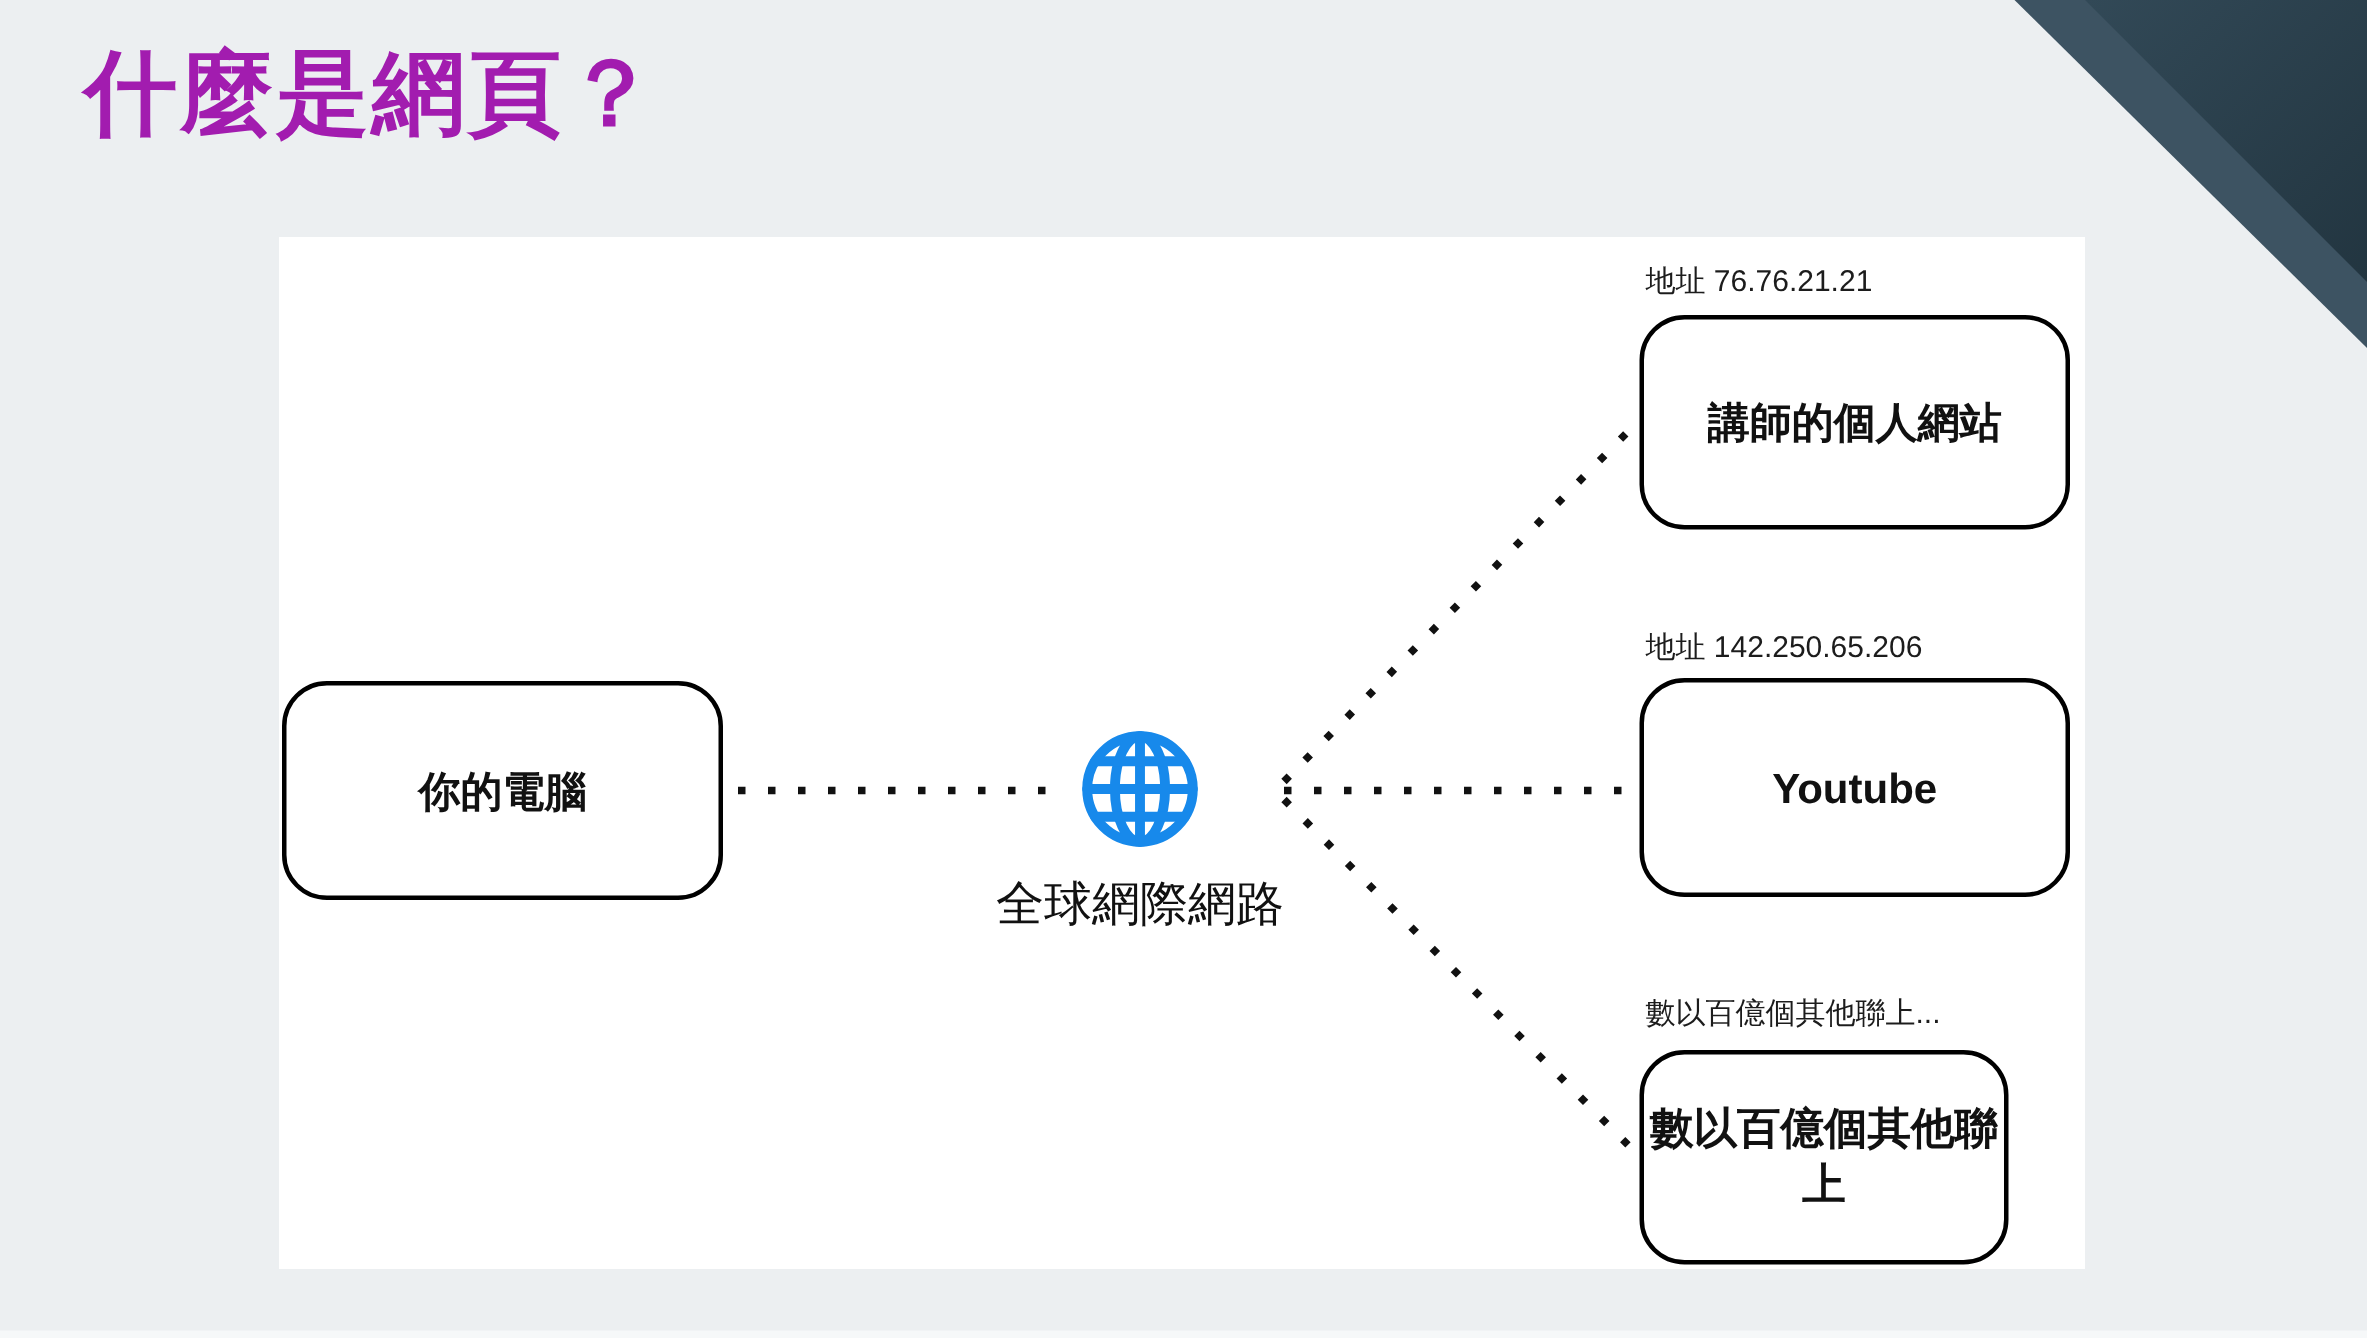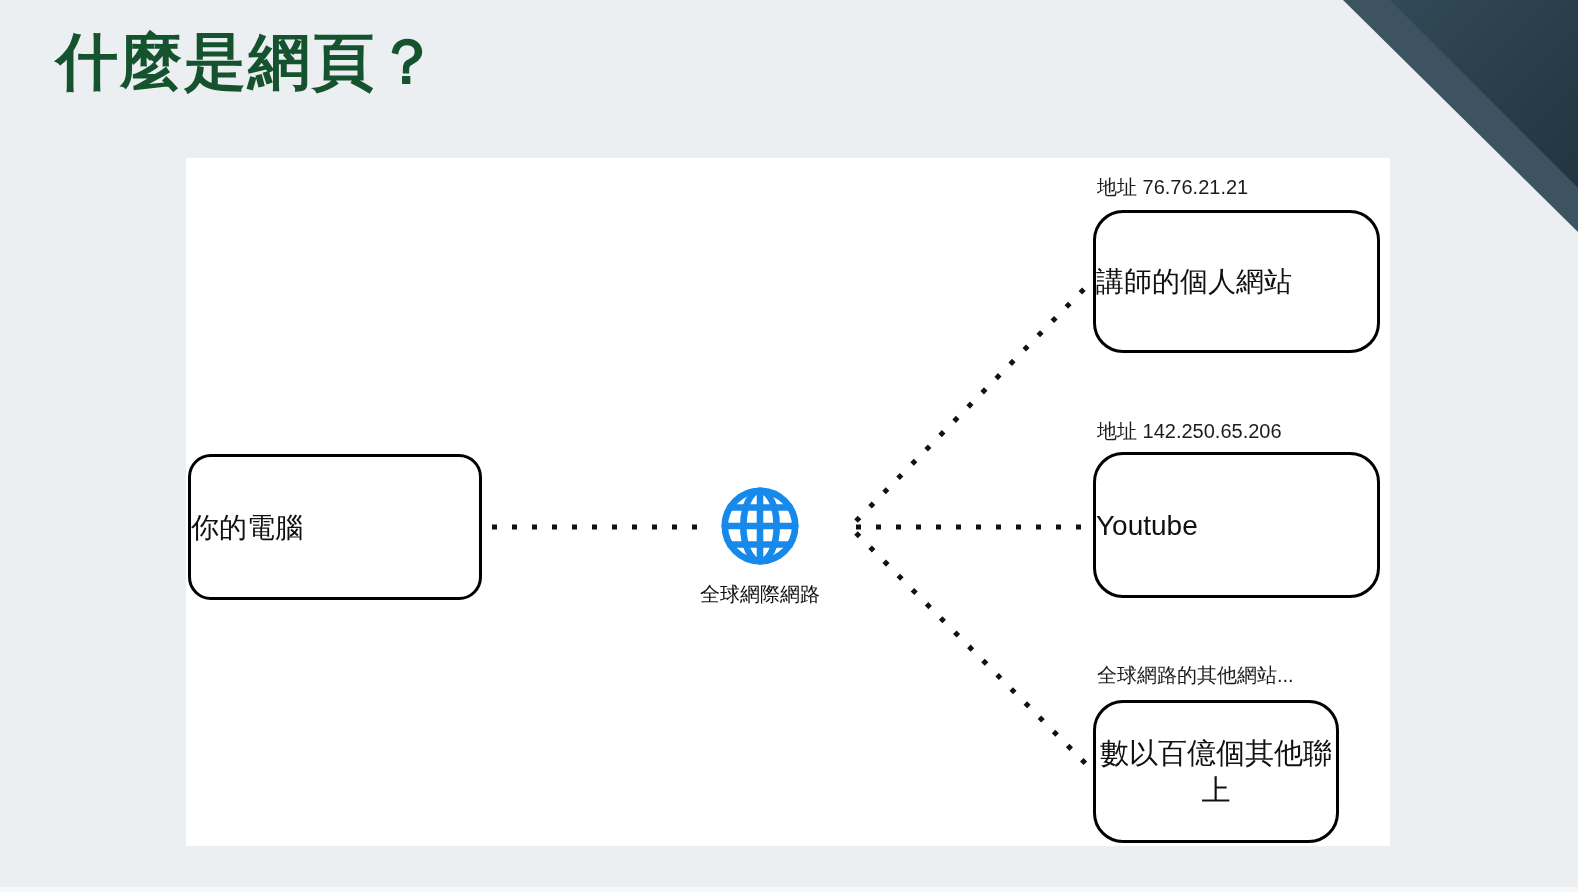--- a/index.html
+++ b/index.html
@@ -14,48 +14,49 @@
   
   .corner-svg { position: absolute; top: 0; right: 0; width: 300px; height: 240px; }
 
   
   .slide-title {
     position: absolute;
     left: 56px; top: 20px;
     font-size: 62px;
     font-weight: 800;
     letter-spacing: 2px;
-    color: #14532d;
+    color: #a21caf;
   }
 
   
   .panel {
     position: absolute;
     left: 186px; top: 158px;
     width: 1204px; height: 688px;
     background: #ffffff;
   }
 
   .connector-layer { position: absolute; left: 0; top: 0; width: 1204px; height: 688px; }
 
   .node {
     position: absolute;
     background: #ffffff;
     border: 3px solid #000000;
     border-radius: 30px;
     display: flex;
     flex-direction: column;
-    align-items: flex-start;
+    align-items: center;
     justify-content: center;
     text-align: center;
     color: #111111;
     font-size: 28px;
     line-height: 1.25;
+    font-weight: bold;
   }
-  .node-client { left: 2px;   top: 296px; width: 294px; height: 146px; border-radius: 23px; }
+  .node-client { left: 2px;   top: 296px; width: 294px; height: 146px; }
   .node-s0     { left: 907px; top: 52px;  width: 287px; height: 143px; }
   .node-s1     { left: 907px; top: 294px; width: 287px; height: 146px; row-gap: 24px; }
   .node-s2     { left: 907px; top: 542px; width: 246px; height: 143px; font-size: 29px; row-gap: 4px; }
 
   .addr-label {
     position: absolute;
     left: 911px;
     font-size: 20px;
     color: #1c1c1c;
     white-space: nowrap;
@@ -64,21 +65,21 @@
   .addr-1 { top: 260px; }
   .addr-2 { top: 504px; }
 
   .globe { position: absolute; left: 530px; top: 324px; width: 88px; height: 88px; }
 
   .internet-label {
     position: absolute;
     left: 434px; top: 423px;
     width: 280px;
     text-align: center;
-    font-size: 20px;
+    font-size: 32px;
     color: #111111;
   }
 
   .slide-bottom-edge {
     position: absolute;
     left: 0; bottom: 0;
     width: 1578px; height: 5px;
     background: #f6f8f9;
   }
 </style>
@@ -128,20 +129,20 @@
   <div class="addr-label addr-0">地址 76.76.21.21</div>
   <div class="node node-s0">
     <div>講師的個人網站</div>
   </div>
 
   <div class="addr-label addr-1">地址 142.250.65.206</div>
   <div class="node node-s1">
     <div>Youtube</div>
   </div>
 
-  <div class="addr-label addr-2">全球網路的其他網站...</div>
+  <div class="addr-label addr-2">數以百億個其他聯上...</div>
   <div class="node node-s2">
     <div>數以百億個其他聯上</div>
   </div>
 
 </div>
 
 <div class="slide-bottom-edge"></div>
 
 </body></html>

